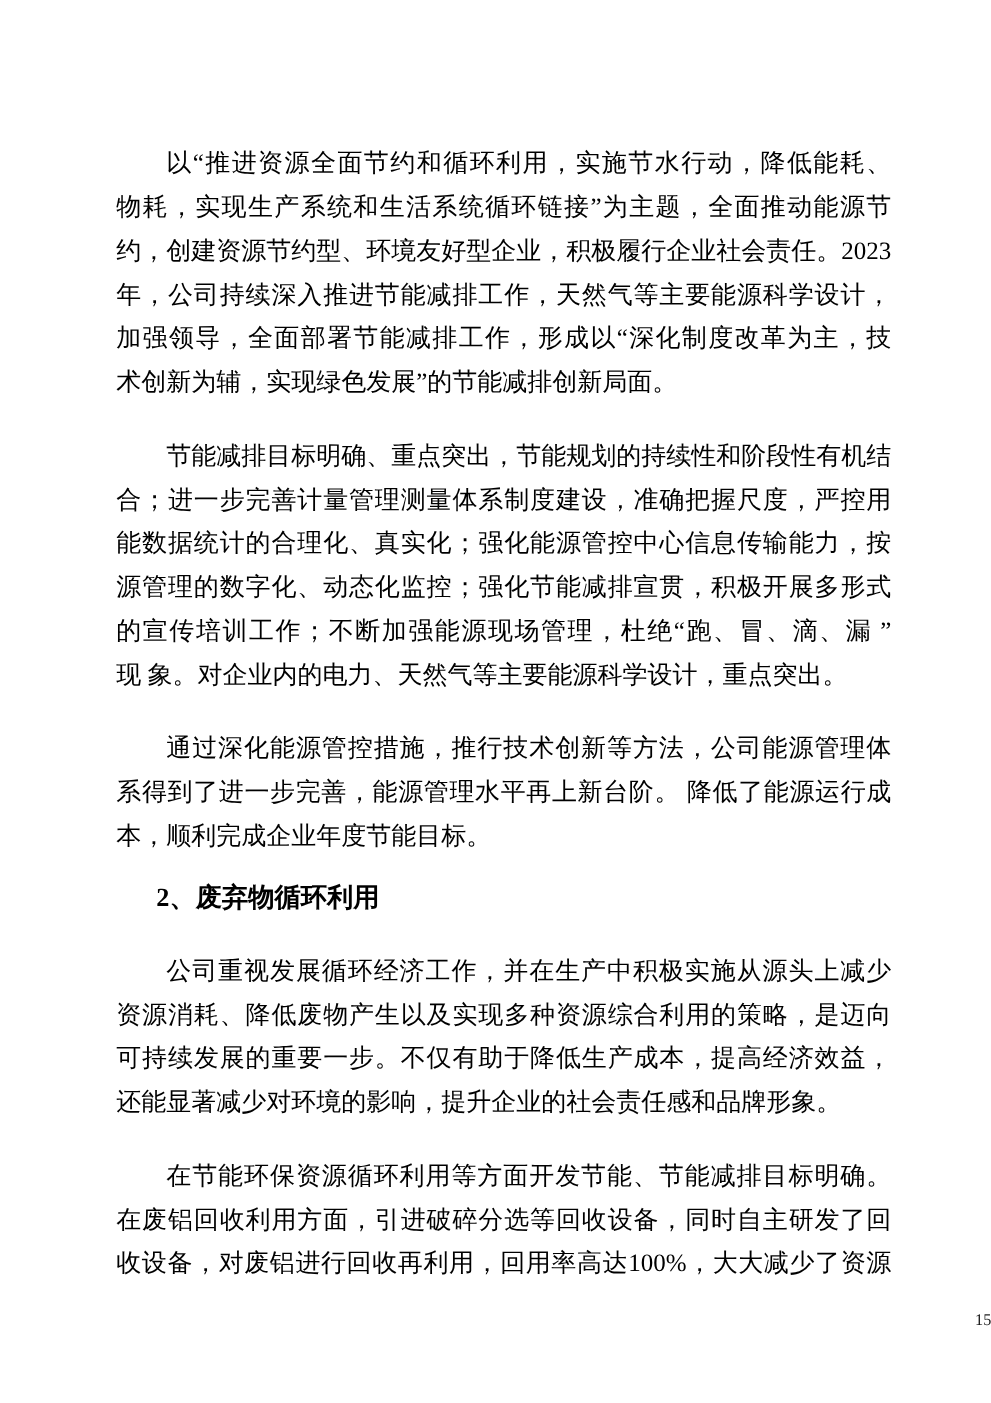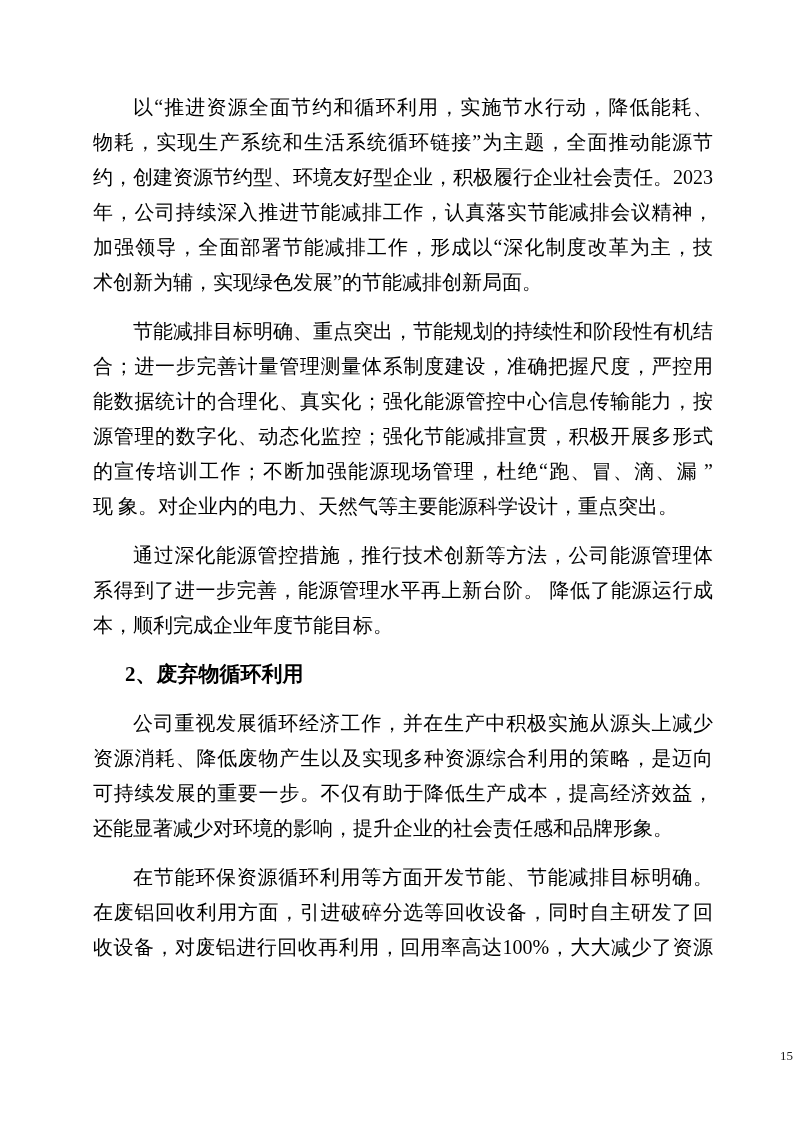--- a/index.html
+++ b/index.html
@@ -30,20 +30,21 @@
     font-size: 20px;
     text-align: justify;
     text-align-last: justify;
     overflow: visible;
   }
   .line.last {
     text-align-last: left;
   }
   .line.indent {
     text-indent: 40px;
+    margin-top: 24px;
   }
   .heading-line {
     height: 35px;
     line-height: 35px;
     font-size: 21px;
     font-weight: bold;
     text-indent: 32px;
     margin: 8px 0 14px 0;
   }
   .footer {
@@ -58,21 +59,21 @@
 </style>
 </head>
 <body>
 
 <div class="page-content">
 
   <div class="para">
     <div class="line indent">以“推进资源全面节约和循环利用，实施节水行动，降低能耗、</div>
     <div class="line">物耗，实现生产系统和生活系统循环链接”为主题，全面推动能源节</div>
     <div class="line">约，创建资源节约型、环境友好型企业，积极履行企业社会责任。2023</div>
-    <div class="line">年，公司持续深入推进节能减排工作，认真落实节能减排会议精神，</div>
+    <div class="line">年，公司持续深入推进节能减排工作，天然气等主要能源科学设计，</div>
     <div class="line">加强领导，全面部署节能减排工作，形成以“深化制度改革为主，技</div>
     <div class="line last">术创新为辅，实现绿色发展”的节能减排创新局面。</div>
   </div>
 
   <div class="para">
     <div class="line indent">节能减排目标明确、重点突出，节能规划的持续性和阶段性有机结</div>
     <div class="line">合；进一步完善计量管理测量体系制度建设，准确把握尺度，严控用</div>
     <div class="line">能数据统计的合理化、真实化；强化能源管控中心信息传输能力，按</div>
     <div class="line">源管理的数字化、动态化监控；强化节能减排宣贯，积极开展多形式</div>
     <div class="line">的宣传培训工作；不断加强能源现场管理，杜绝“跑、冒、滴、漏 ”</div>

